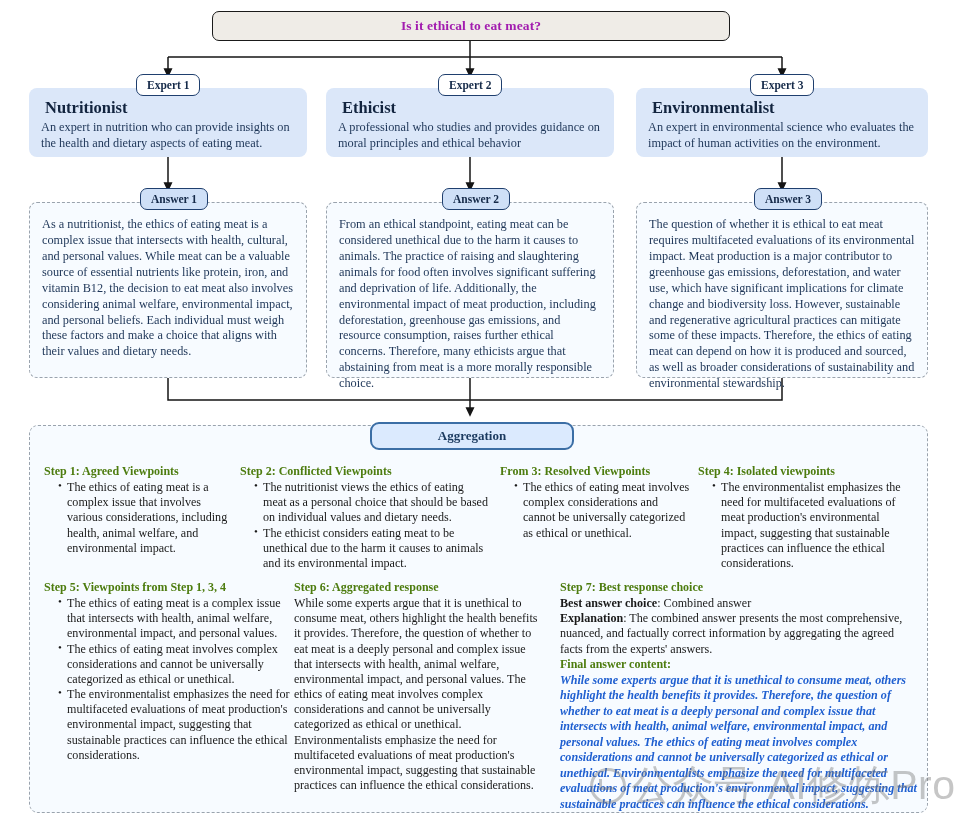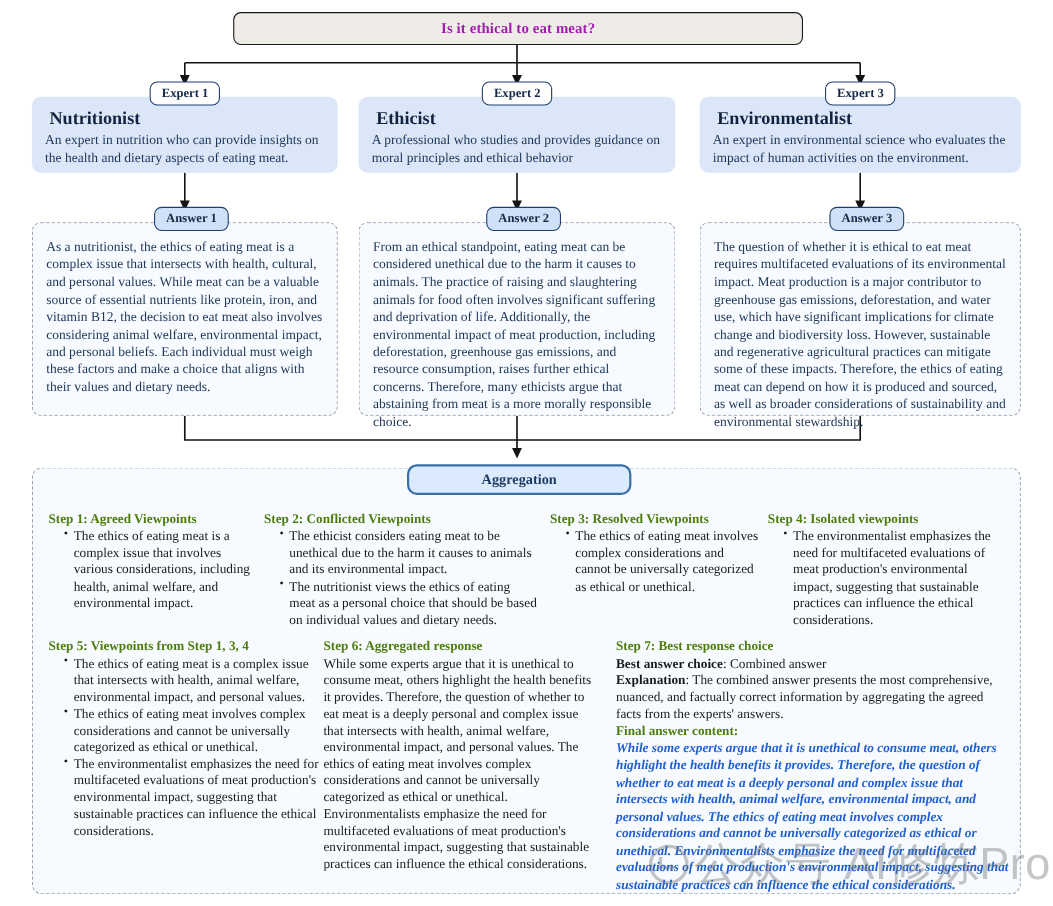--- a/index.html
+++ b/index.html
@@ -299,27 +299,27 @@
   <div class="step" style="left:44px; top:464px; width:185px;">
     <p class="step-title">Step 1: Agreed Viewpoints</p>
     <ul>
       <li>The ethics of eating meat is a complex issue that involves various considerations, including health, animal welfare, and environmental impact.</li>
     </ul>
   </div>
 
   <div class="step" style="left:240px; top:464px; width:250px;">
     <p class="step-title">Step 2: Conflicted Viewpoints</p>
     <ul>
+      <li>The nutritionist views the ethics of eating meat as a personal choice that should be based on individual values and dietary needs.</li>
       <li>The ethicist considers eating meat to be unethical due to the harm it causes to animals and its environmental impact.</li>
-      <li>The nutritionist views the ethics of eating meat as a personal choice that should be based on individual values and dietary needs.</li>
     </ul>
   </div>
 
   <div class="step" style="left:500px; top:464px; width:190px;">
-    <p class="step-title">Step 3: Resolved Viewpoints</p>
+    <p class="step-title">From 3: Resolved Viewpoints</p>
     <ul>
       <li>The ethics of eating meat involves complex considerations and cannot be universally categorized as ethical or unethical.</li>
     </ul>
   </div>
 
   <div class="step" style="left:698px; top:464px; width:218px;">
     <p class="step-title">Step 4: Isolated viewpoints</p>
     <ul>
       <li>The environmentalist emphasizes the need for multifaceted evaluations of meat production's environmental impact, suggesting that sustainable practices can influence the ethical considerations.</li>
     </ul>

